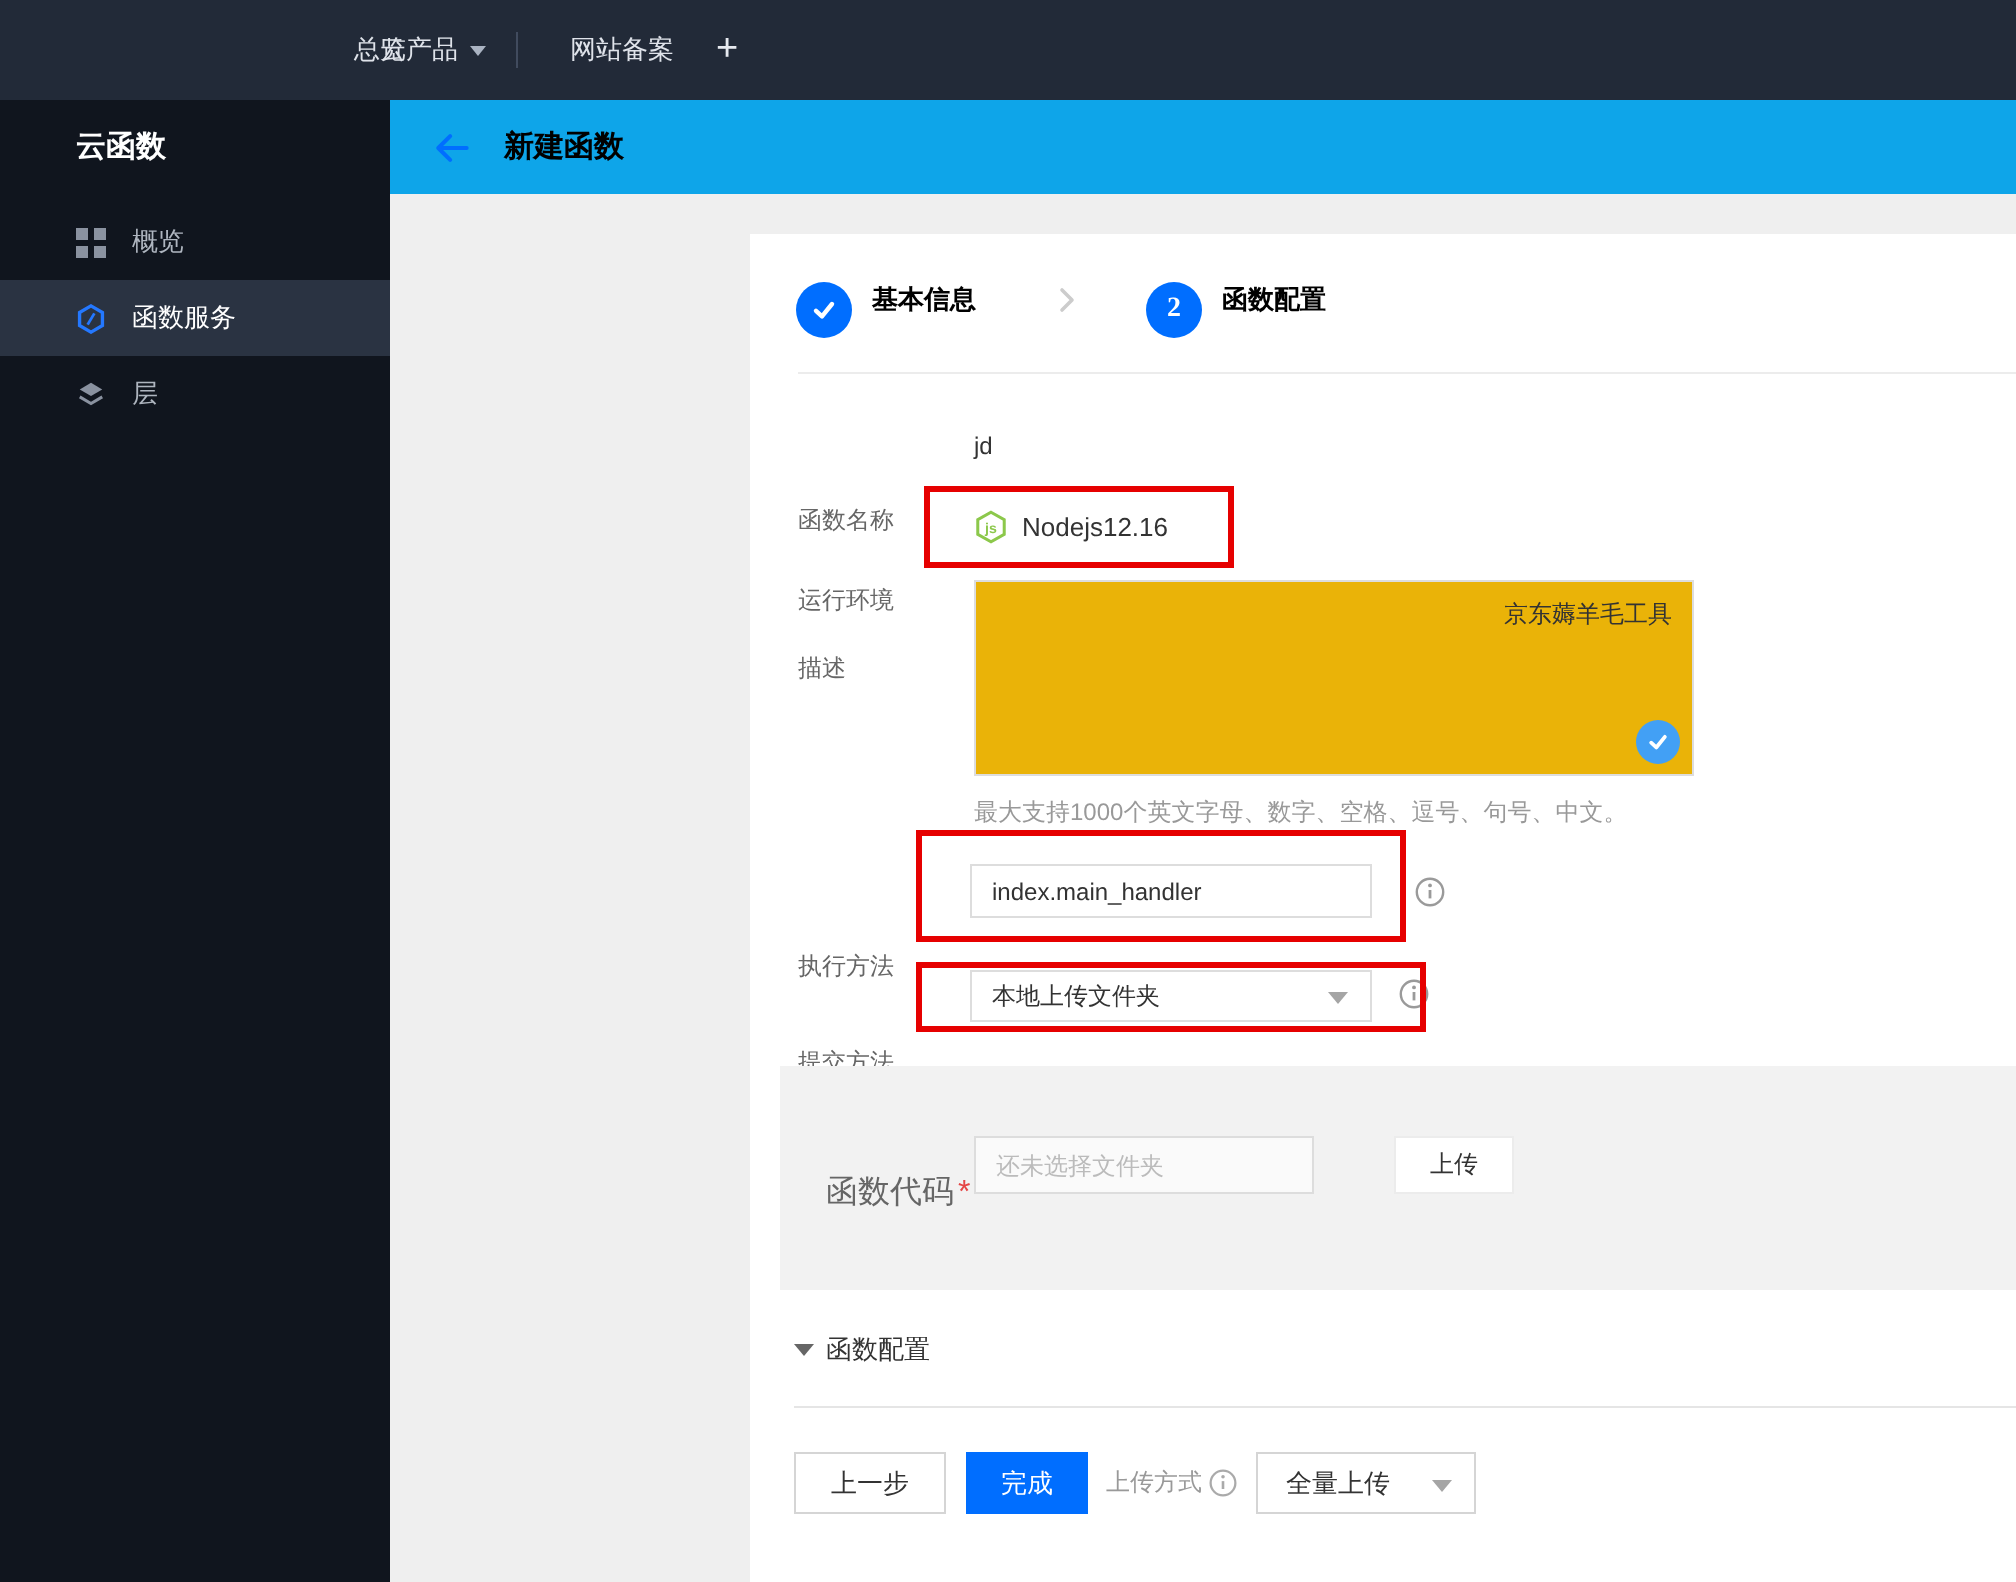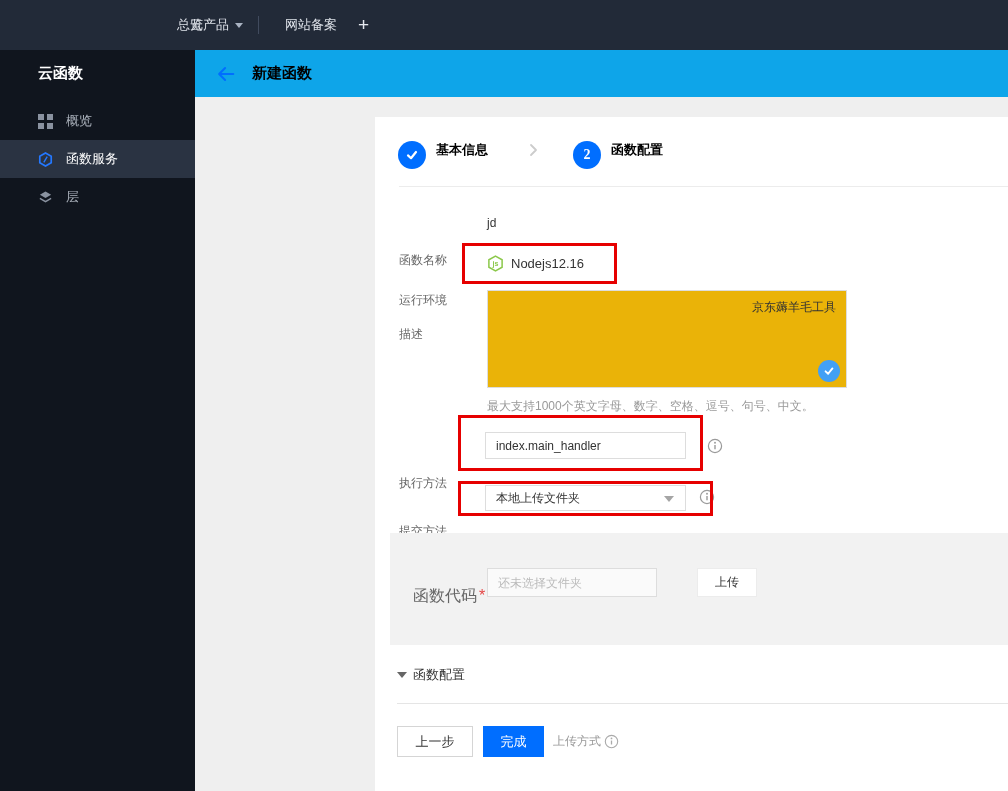--- a/index.html
+++ b/index.html
@@ -233,15 +233,19 @@
     <span class="upload-mode-lbl">
       <span>上传方式</span>
       <span style="display:flex;">
         <svg width="15" height="15" viewBox="0 0 16 16">
           <circle cx="8" cy="8" r="6.6" fill="none" stroke="#aaaaaa" stroke-width="1.2"></circle>
           <line x1="8" y1="7" x2="8" y2="11.2" stroke="#aaaaaa" stroke-width="1.4"></line>
           <circle cx="8" cy="4.7" r="0.95" fill="#aaaaaa"></circle>
         </svg>
       </span>
     </span>
+    <div class="fake-select mode-select">
+      <span>全量上传</span>
+      <span class="select-caret"></span>
+    </div>
 
   </div>
 </div>
 
 </body></html>

